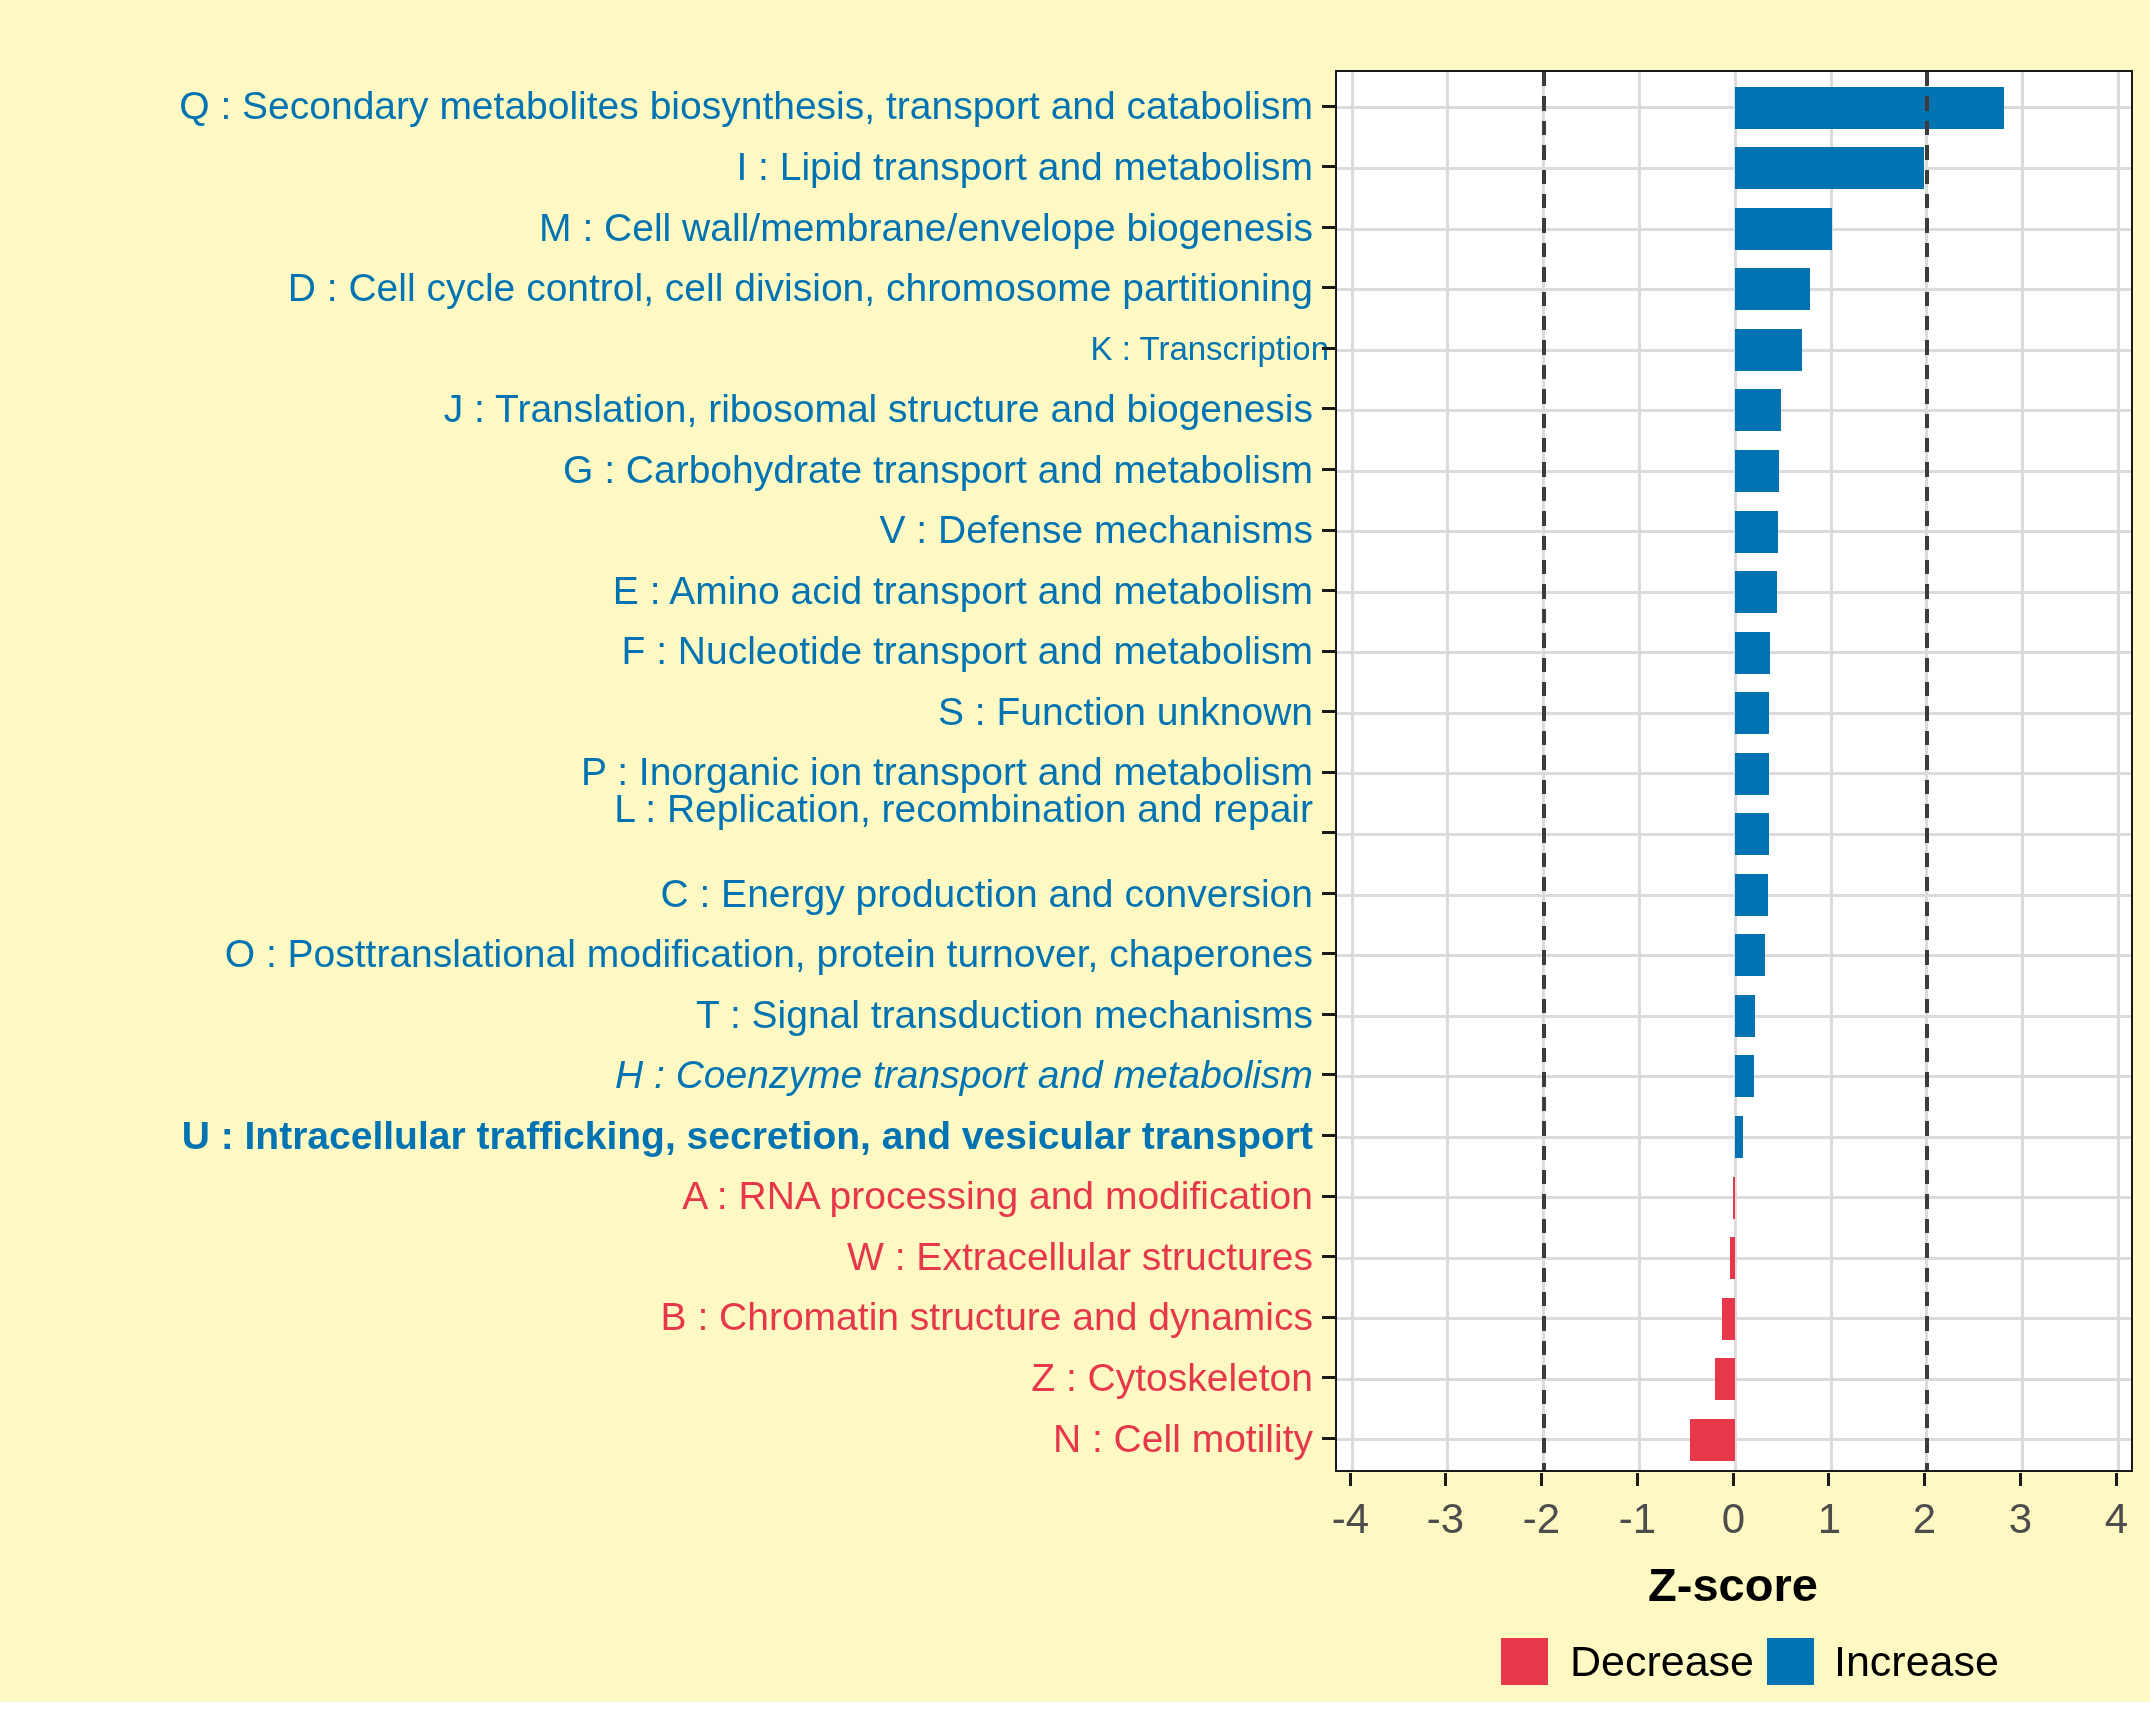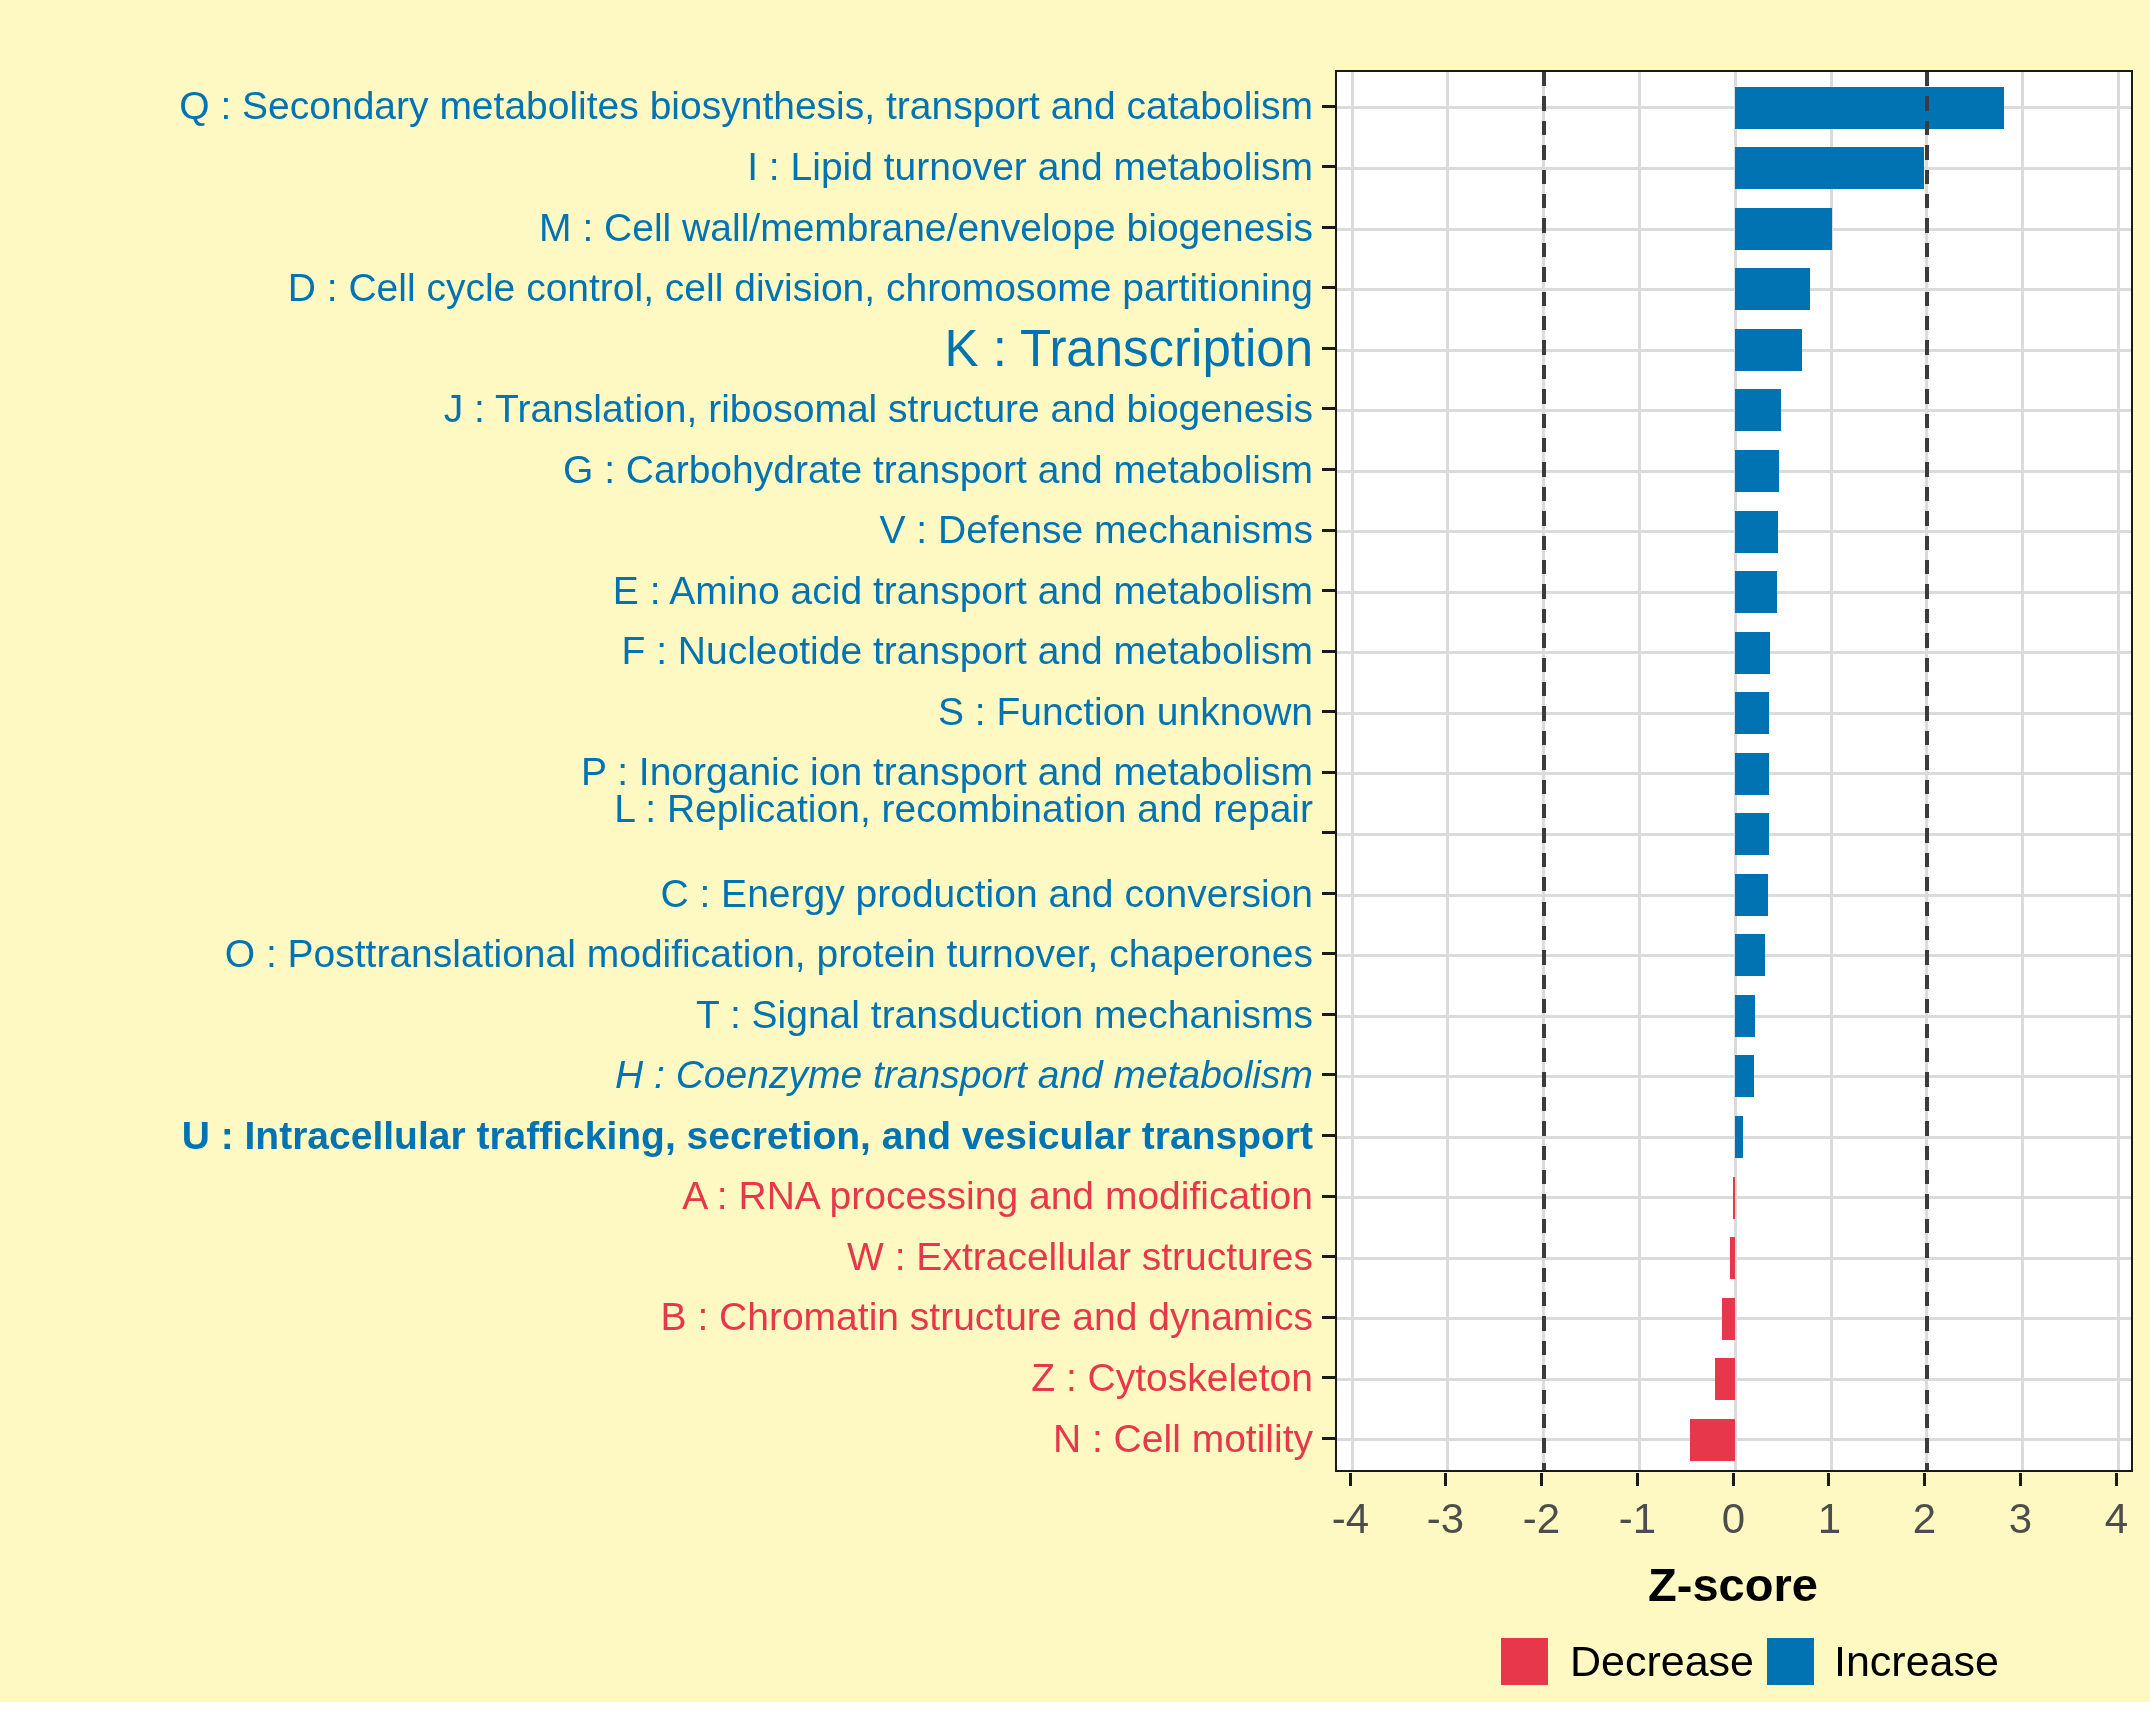--- a/index.html
+++ b/index.html
@@ -79,24 +79,24 @@
       <div class="bar" style="left: 396px; top: 1105px; width: 1.9px; height: 42px; background: rgb(230, 56, 74);"></div>
       <div class="bar" style="left: 393px; top: 1165px; width: 4.8px; height: 42px; background: rgb(230, 56, 74);"></div>
       <div class="bar" style="left: 385px; top: 1226px; width: 13.4px; height: 42px; background: rgb(230, 56, 74);"></div>
       <div class="bar" style="left: 378px; top: 1286px; width: 20px; height: 42px; background: rgb(230, 56, 74);"></div>
       <div class="bar" style="left: 353px; top: 1347px; width: 45px; height: 42px; background: rgb(230, 56, 74);"></div>
       <div class="refline" style="left: 205px; top: 0px; width: 3.6px; height: 1402px; background: repeating-linear-gradient(rgb(60, 60, 60) 0px, rgb(60, 60, 60) 14.3px, transparent 14.3px, transparent 24.4px);"></div>
       <div class="refline" style="left: 588px; top: 0px; width: 3.6px; height: 1402px; background: repeating-linear-gradient(rgb(60, 60, 60) 0px, rgb(60, 60, 60) 14.3px, transparent 14.3px, transparent 24.4px);"></div>
     </div>
   <div id="ylabels">
       <div class="ylabel" style="left: 0px; width: 1313px; top: 82px; height: 47px; line-height: 47px; font-size: 39px; color: rgb(1, 115, 178);">Q : Secondary metabolites biosynthesis, transport and catabolism</div>
-      <div class="ylabel" style="left: 0px; width: 1313px; top: 143px; height: 47px; line-height: 47px; font-size: 39px; color: rgb(1, 115, 178);">I : Lipid turnover and metabolism</div>
+      <div class="ylabel" style="left: 0px; width: 1313px; top: 143px; height: 47px; line-height: 47px; font-size: 39px; color: rgb(1, 115, 178);">I : Lipid transport and metabolism</div>
       <div class="ylabel" style="left: 0px; width: 1313px; top: 204px; height: 47px; line-height: 47px; font-size: 39px; color: rgb(1, 115, 178);">M : Cell wall/membrane/envelope biogenesis</div>
       <div class="ylabel" style="left: 0px; width: 1313px; top: 264px; height: 47px; line-height: 47px; font-size: 39px; color: rgb(1, 115, 178);">D : Cell cycle control, cell division, chromosome partitioning</div>
-      <div class="ylabel" style="left: 0px; width: 1313px; top: 325px; height: 47px; line-height: 47px; font-size: 51px; color: rgb(1, 115, 178);">K : Transcription</div>
+      <div class="ylabel" style="left: 16px; width: 1313px; top: 325px; height: 47px; line-height: 47px; font-size: 33px; color: rgb(1, 115, 178);">K : Transcription</div>
       <div class="ylabel" style="left: 0px; width: 1313px; top: 385px; height: 47px; line-height: 47px; font-size: 39px; color: rgb(1, 115, 178);">J : Translation, ribosomal structure and biogenesis</div>
       <div class="ylabel" style="left: 0px; width: 1313px; top: 446px; height: 47px; line-height: 47px; font-size: 39px; color: rgb(1, 115, 178);">G : Carbohydrate transport and metabolism</div>
       <div class="ylabel" style="left: 0px; width: 1313px; top: 506px; height: 47px; line-height: 47px; font-size: 39px; color: rgb(1, 115, 178);">V : Defense mechanisms</div>
       <div class="ylabel" style="left: 0px; width: 1313px; top: 567px; height: 47px; line-height: 47px; font-size: 39px; color: rgb(1, 115, 178);">E : Amino acid transport and metabolism</div>
       <div class="ylabel" style="left: 0px; width: 1313px; top: 627px; height: 47px; line-height: 47px; font-size: 39px; color: rgb(1, 115, 178);">F : Nucleotide transport and metabolism</div>
       <div class="ylabel" style="left: 0px; width: 1313px; top: 688px; height: 47px; line-height: 47px; font-size: 39px; color: rgb(1, 115, 178);">S : Function unknown</div>
       <div class="ylabel" style="left: 0px; width: 1313px; top: 748px; height: 47px; line-height: 47px; font-size: 39px; color: rgb(1, 115, 178);">P : Inorganic ion transport and metabolism</div>
       <div class="ylabel" style="left: 0px; width: 1313px; top: 785px; height: 47px; line-height: 47px; font-size: 39px; color: rgb(1, 115, 178);">L : Replication, recombination and repair</div>
       <div class="ylabel" style="left: 0px; width: 1313px; top: 870px; height: 47px; line-height: 47px; font-size: 39px; color: rgb(1, 115, 178);">C : Energy production and conversion</div>
       <div class="ylabel" style="left: 0px; width: 1313px; top: 930px; height: 47px; line-height: 47px; font-size: 39px; color: rgb(1, 115, 178);">O : Posttranslational modification, protein turnover, chaperones</div>

